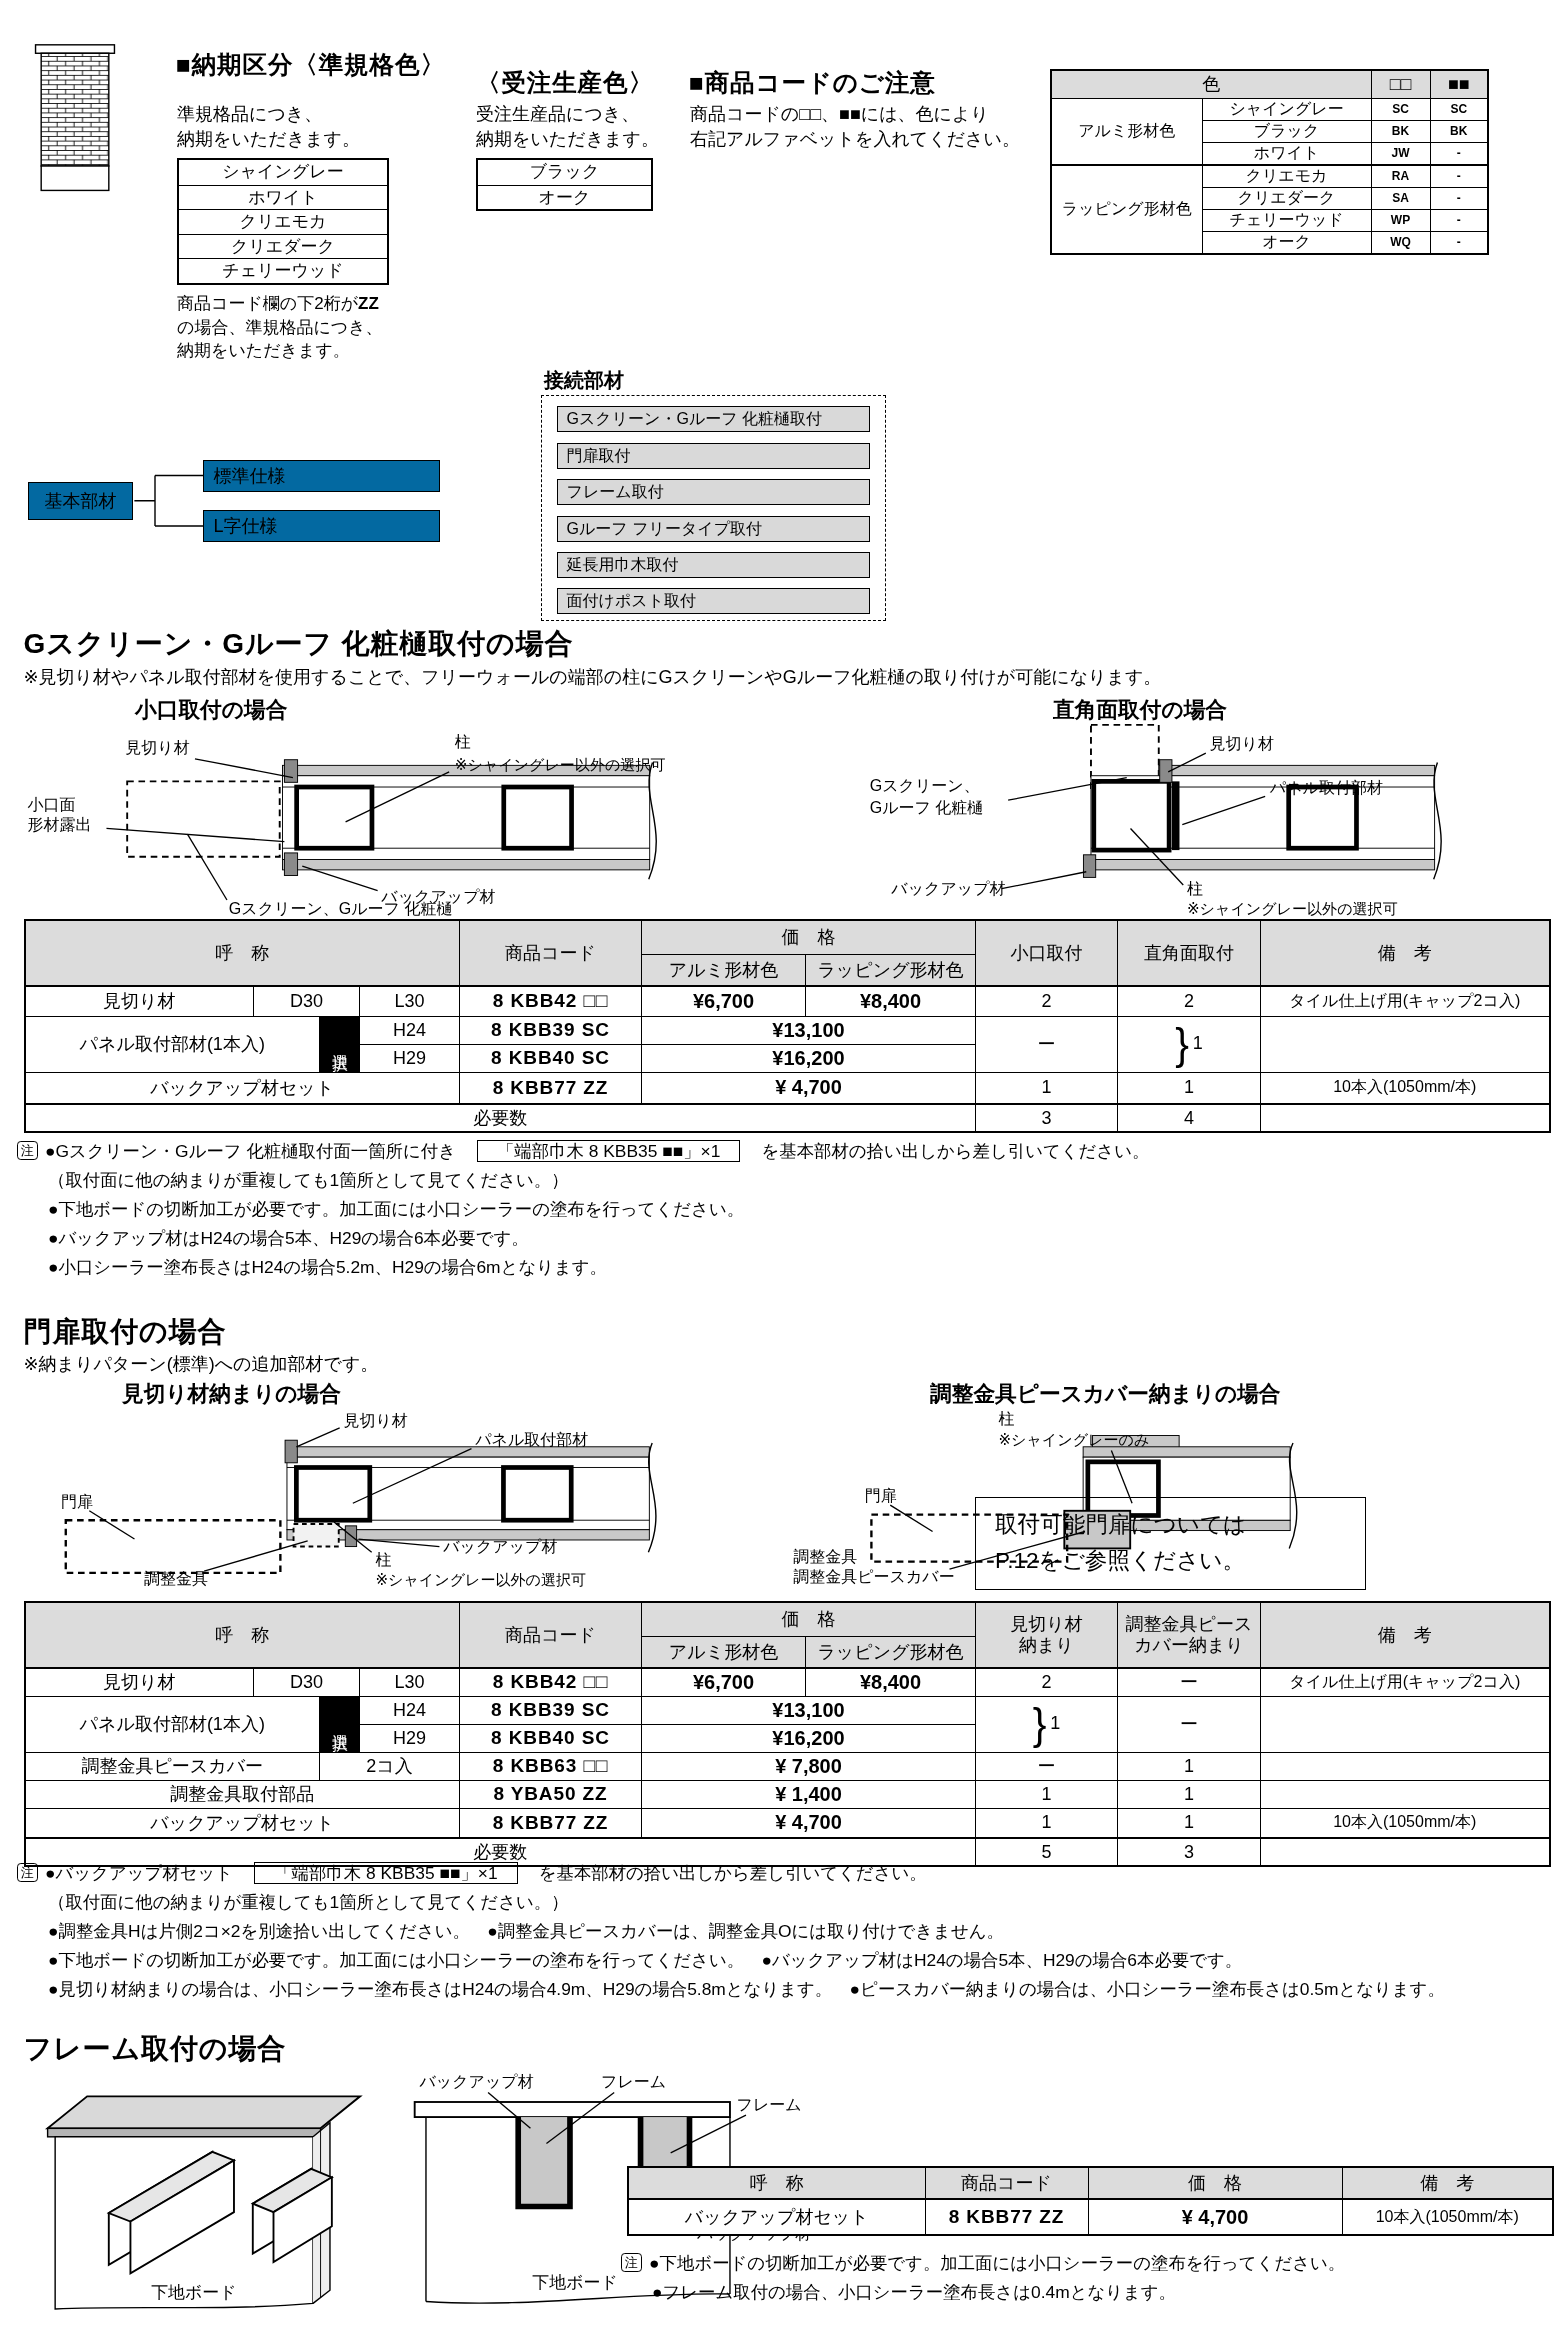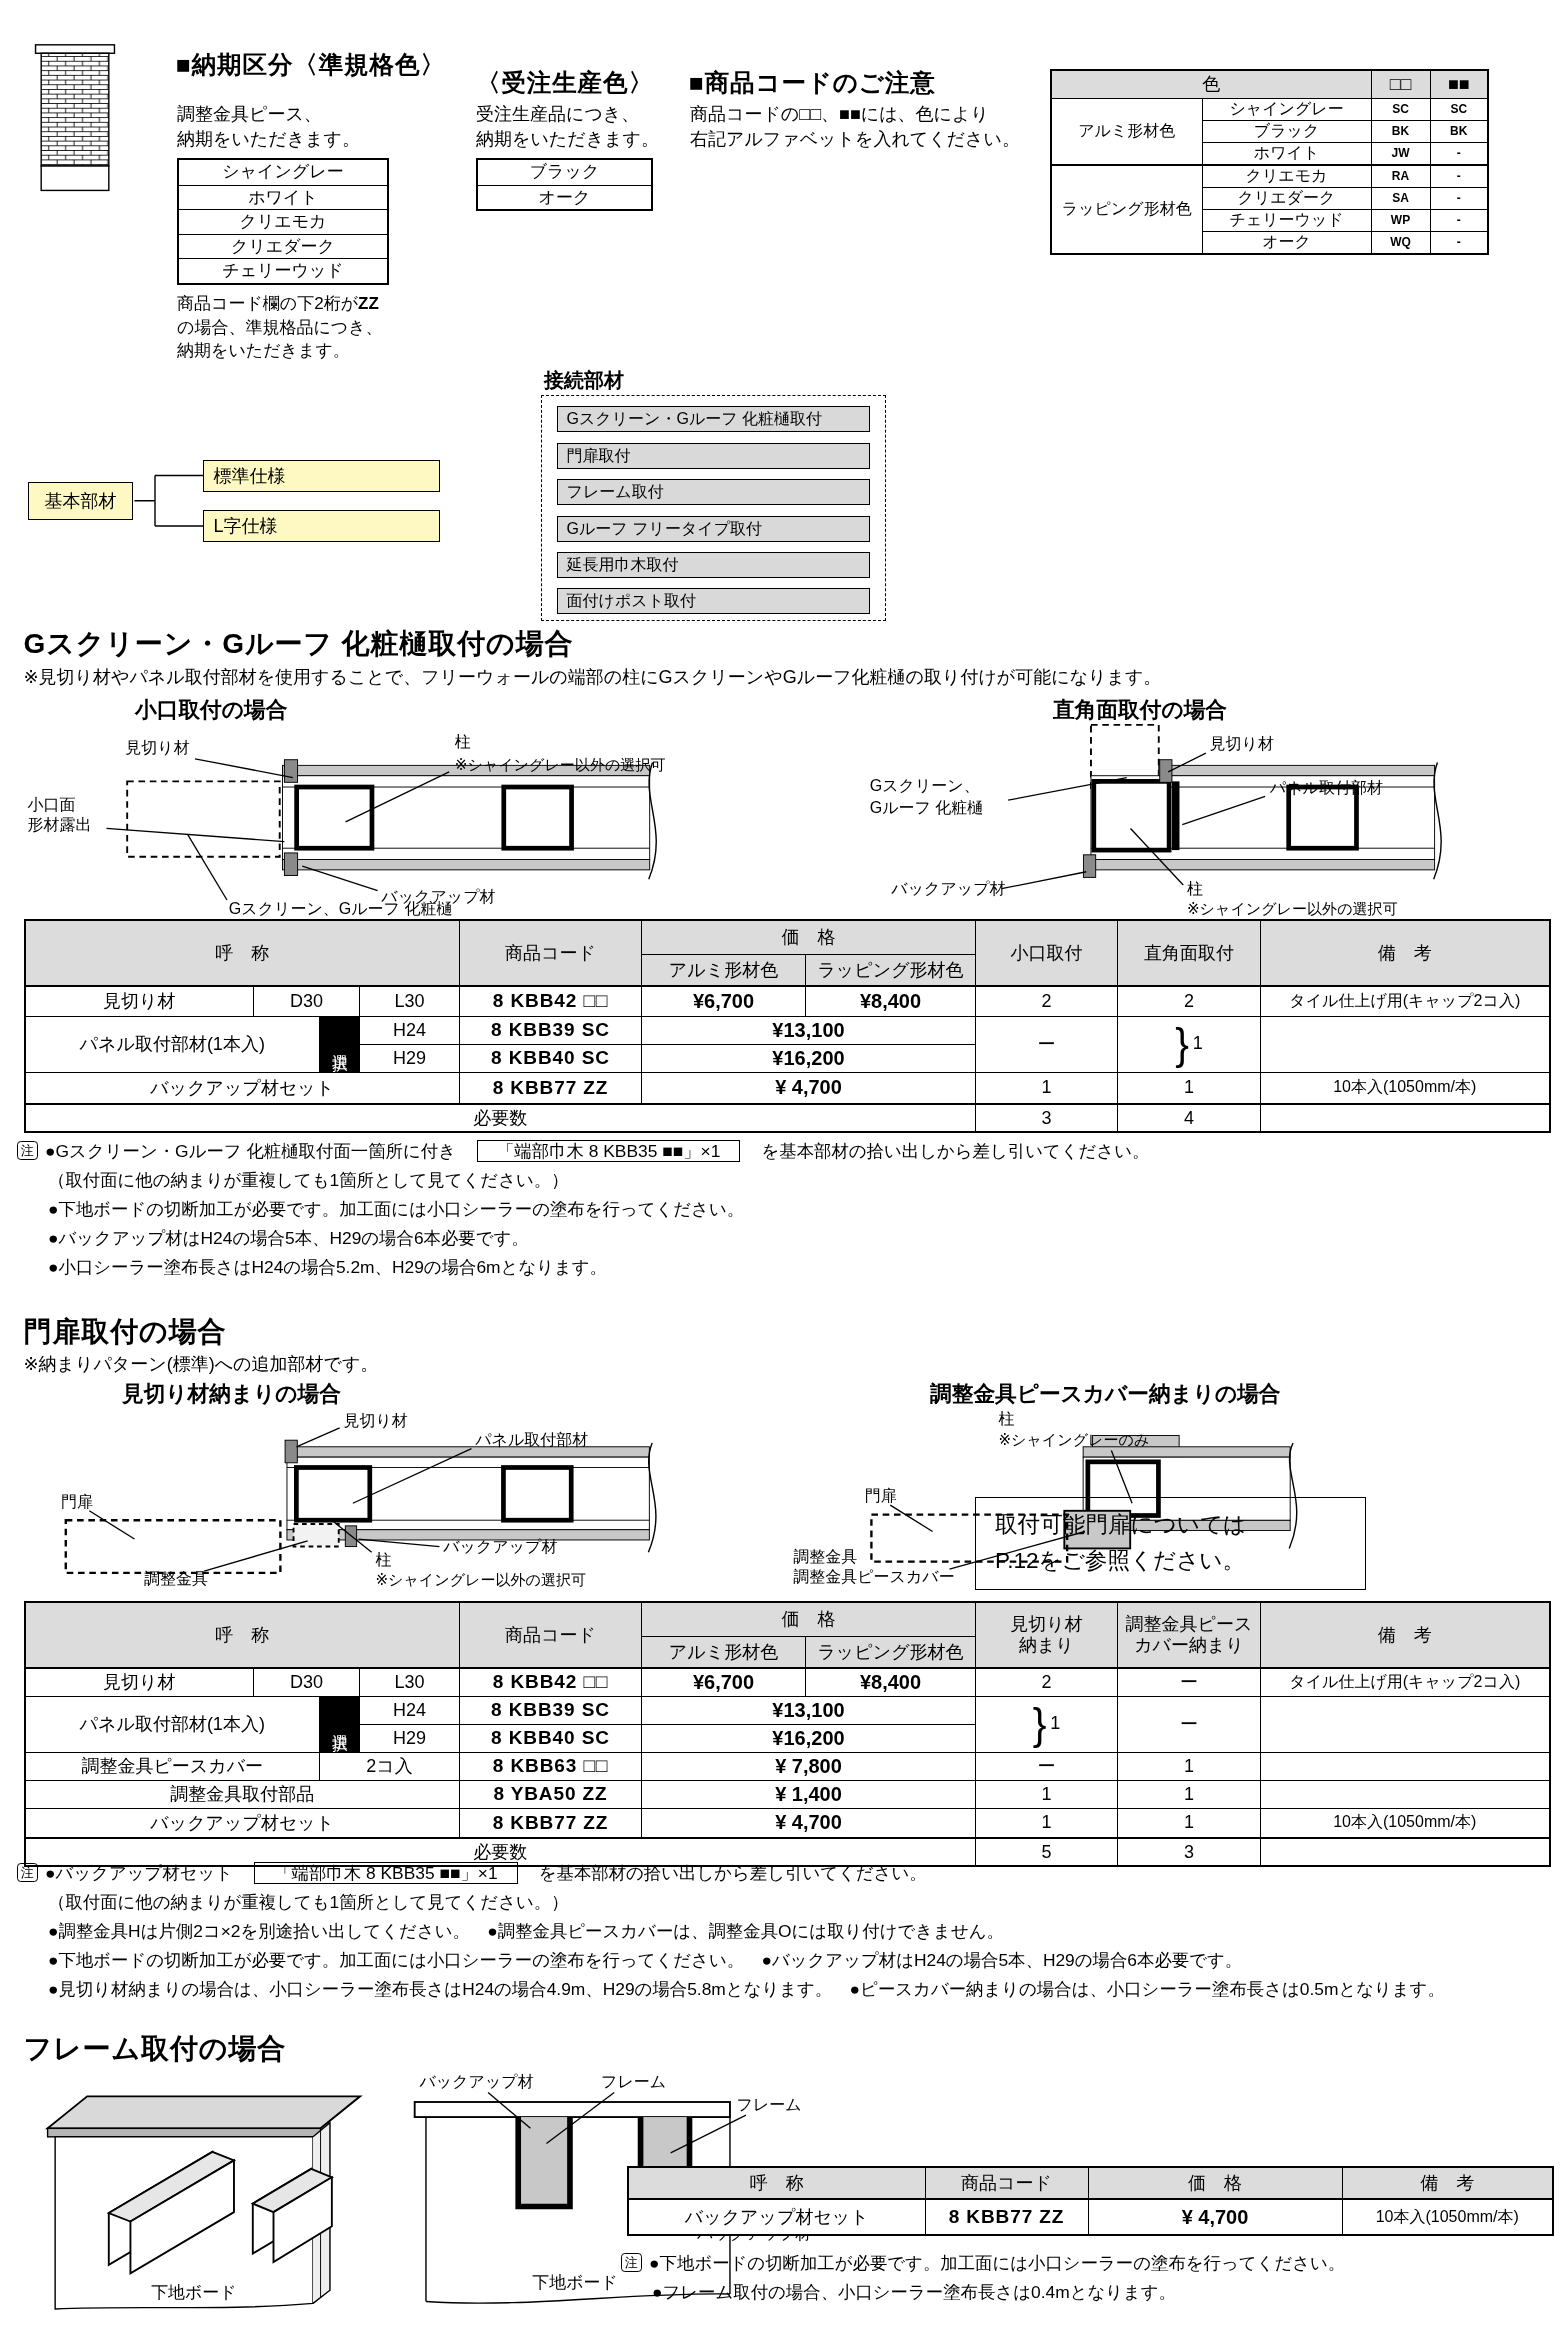--- a/index.html
+++ b/index.html
@@ -21,21 +21,21 @@
   
   table.ctable { border-collapse:collapse; table-layout:fixed; }
   .ctable th,.ctable td { border:1.4px solid #000; text-align:center; font-size:16px; overflow:hidden; }
   .ctable thead th { background:#dcdcdc; height:28px; font-weight:normal; font-size:18px; }
   .ctable td { height:21px; }
   .ctable td.code { font-weight:bold; font-size:12px; }
   .ctable .gsep { border-top:2.4px solid #000; }
   table.ctable { border:2.4px solid #000; }
 
   
-  .tbox { border:1.9px solid #000; background:#fef9c3; font-size:18px; display:flex; align-items:center; }
+  .tbox { border:1.9px solid #000; background:#0369a1; font-size:18px; display:flex; align-items:center; }
   .tbox.base { justify-content:center; }
   .tbox.branch { padding-left:9.4px; }
   .connbox { border:1.9px dashed #000; }
   .connitem { height:26px; line-height:23.5px; border:1.4px solid #000; background:#d9d9d9;
               font-size:16px; padding-left:8.5px; margin:10.4px 15px 0 15px; }
 
   
   table.ptable { border-collapse:collapse; table-layout:fixed; border:2.8px solid #000; background:#fff; }
   .ptable th,.ptable td { border:1.9px solid #000; text-align:center; font-size:18px; overflow:hidden; padding:0 2.8px; }
   .ptable thead th { background:#dcdcdc; font-weight:normal; }
@@ -70,21 +70,21 @@
       <path d="M0,0.5 H18 M0,5.5 H18 M4,0 V5 M13,5 V10" stroke="#000" stroke-width="0.9" fill="none"></path>
     </pattern>
   </defs>
   <rect x="8" y="3" width="84" height="9" fill="#fff" stroke="#000" stroke-width="1.5"></rect>
   <rect x="14" y="12" width="72" height="120" fill="url(#brickp)" stroke="#000" stroke-width="1.5"></rect>
   <rect x="14" y="132" width="72" height="26" fill="#fff" stroke="#000" stroke-width="1.5"></rect>
 </svg>
 
 <div class="abs ttl" style="left:176px;top:48px">■納期区分〈準規格色〉</div>
 <div class="abs desc" style="left:177px;top:102px">
-  <div>調整金具ピース、</div>
+  <div>準規格品につき、</div>
   <div>納期をいただきます。</div>
 </div>
 <div class="abs colorbox" style="left:177px;top:158px;width:212px">
   <div class="row">シャイングレー</div>
   <div class="row">ホワイト</div>
   <div class="row">クリエモカ</div>
   <div class="row">クリエダーク</div>
   <div class="row">チェリーウッド</div>
 </div>
 <div class="abs small-note" style="left:177px;top:292px;width:282px">

